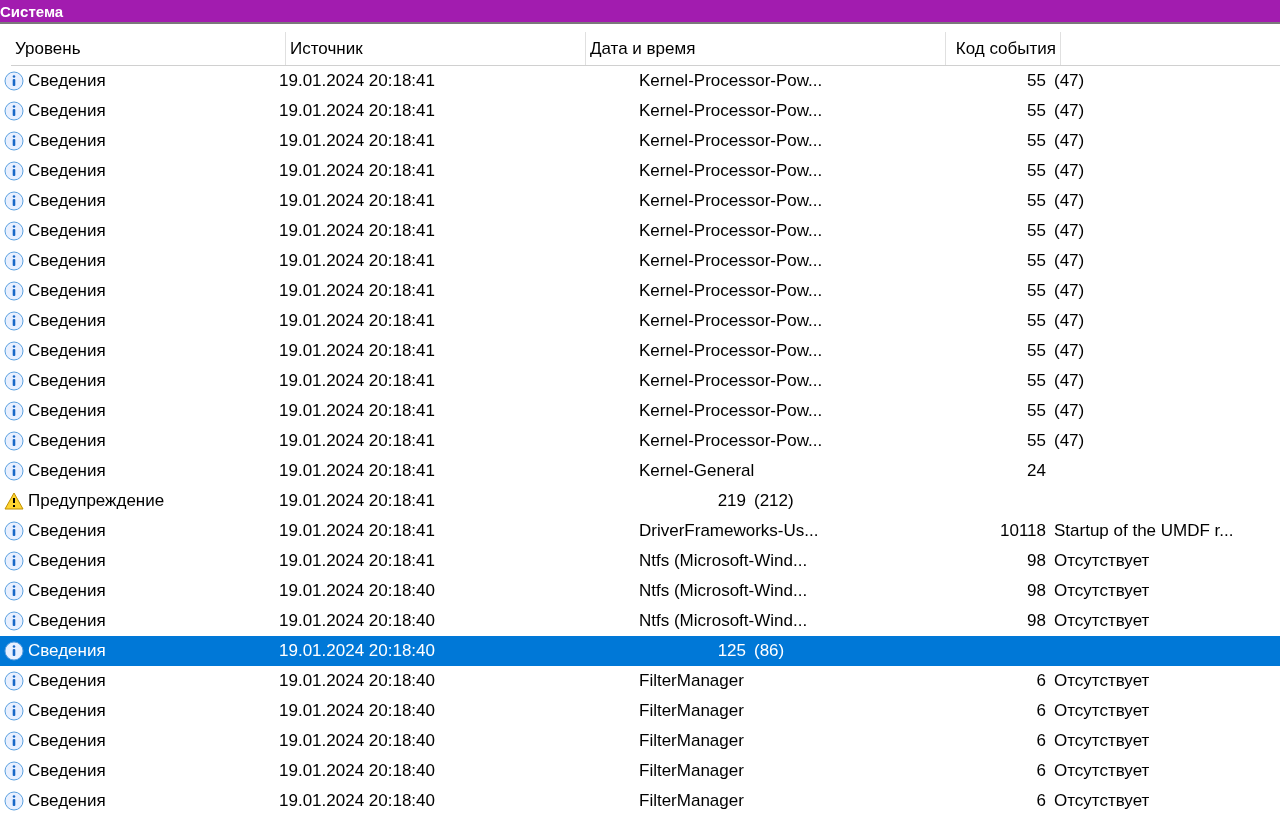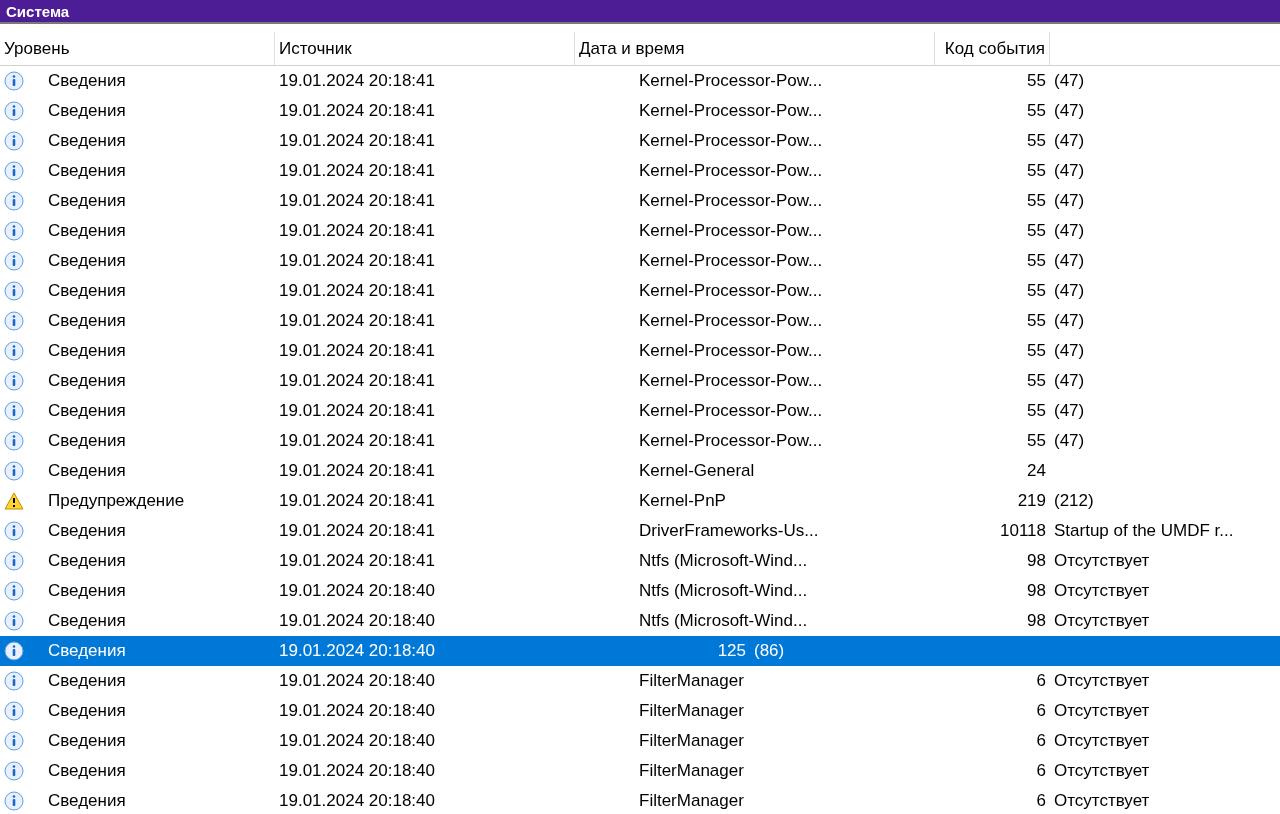--- a/index.html
+++ b/index.html
@@ -10,43 +10,44 @@
     body {
       font-family: "Segoe UI", Tahoma, sans-serif;
       font-size: 17px;
       background: #fff;
       color: #000;
       width: 1280px;
       height: 814px;
       overflow: hidden;
     }
     .titlebar {
-      background: #4c1d95;
+      background: #a21caf;
       color: #fff;
       height: 24px;
       line-height: 24px;
-      padding-left: 6px;
+      padding-left: 0;
       font-size: 15px;
       display: flex;
       gap: 12px;
       border-bottom: 2px solid #7a7a7a;
     }
     .titlebar .title-main {
       font-weight: 600;
     }
     .titlebar .title-status {
       color: #ddd;
     }
     .header-row {
       display: flex;
       height: 34px;
       border-bottom: 1px solid #d0d0d0;
       background: #fff;
       align-items: center;
       margin-top: 8px;
+      margin-left: 11px;
     }
     .header-row .col {
       padding: 0 4px;
       font-size: 17px;
       color: #000;
       border-right: 1px solid #e0e0e0;
       height: 100%;
       display: flex;
       align-items: center;
     }
@@ -89,21 +90,21 @@
     .icon {
       width: 20px;
       height: 20px;
       margin-right: 4px;
       flex: 0 0 20px;
       display: inline-flex;
       align-items: center;
       justify-content: center;
     }
     .icon svg { display: block; }
-    .cell .txt { overflow: hidden; text-overflow: ellipsis; margin-left: 20px; }
+    .cell .txt { overflow: hidden; text-overflow: ellipsis; }
   </style>
 </head>
 <body>
 
 <div class="titlebar">
   <span class="title-main">Система</span>
 </div>
 
 <div class="header-row">
   <div class="col col-level">Уровень</div>
@@ -341,21 +342,20 @@
         <span class="icon">
           <svg width="20" height="20" viewBox="0 0 20 20">
             <polygon points="10,2 19,18 1,18" fill="#ffd430" stroke="#c09000" stroke-width="1"></polygon>
             <rect x="9" y="7" width="2" height="5" fill="#000"></rect>
             <rect x="9" y="14" width="2" height="2" fill="#000"></rect>
           </svg>
         </span>
         <span class="txt">Предупреждение</span>
       </div>
       <div class="cell col-date">19.01.2024 20:18:41</div>
-      <div class="cell col-source">Kernel-PnP</div>
       <div class="cell col-code right">219</div>
       <div class="cell col-cat">(212)</div>
     </div>
     <div class="row">
       <div class="cell col-level">
         <span class="icon">
           <svg width="20" height="20" viewBox="0 0 20 20">
             <circle cx="10" cy="10" r="9" fill="#e8f0ff" stroke="#5aa0e0" stroke-width="1"></circle>
             <circle cx="10" cy="5.5" r="1.3" fill="#1968c6"></circle>
             <rect x="8.7" y="8" width="2.6" height="7" rx="1" fill="#1968c6"></rect>

